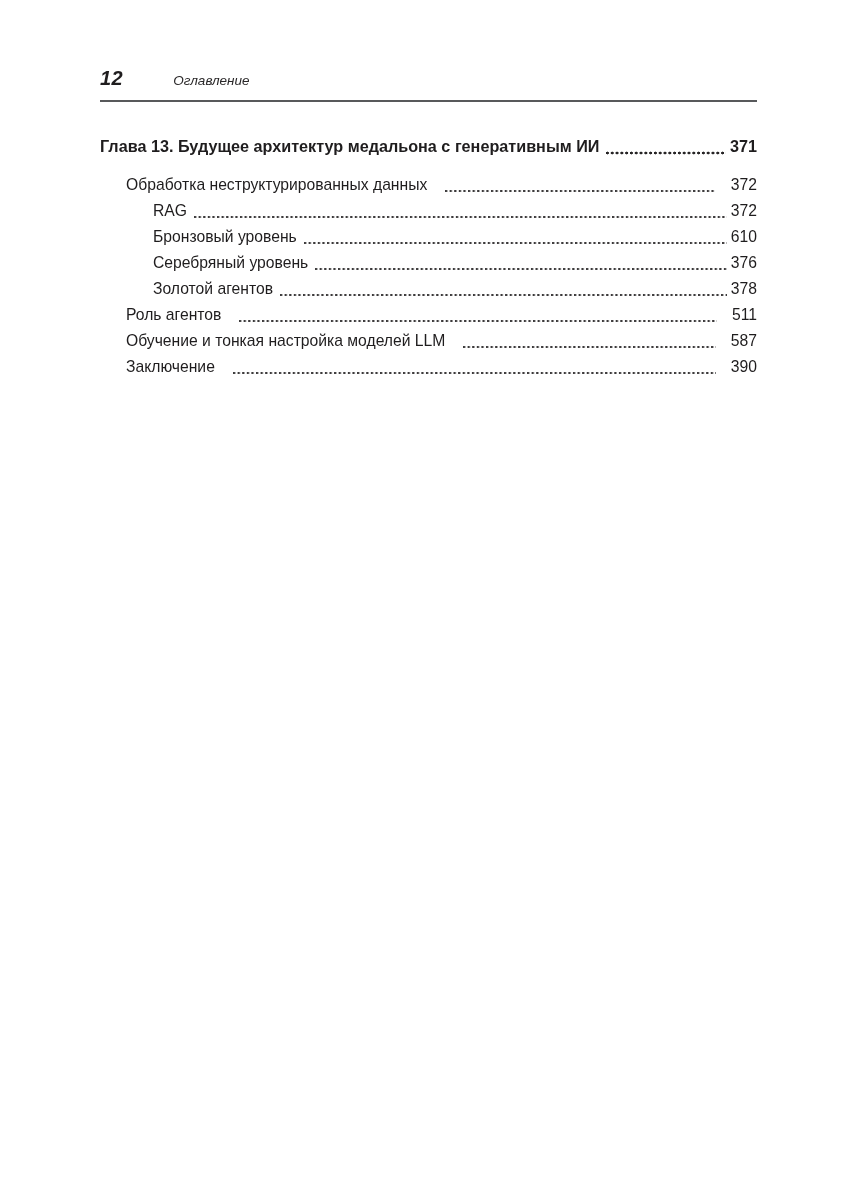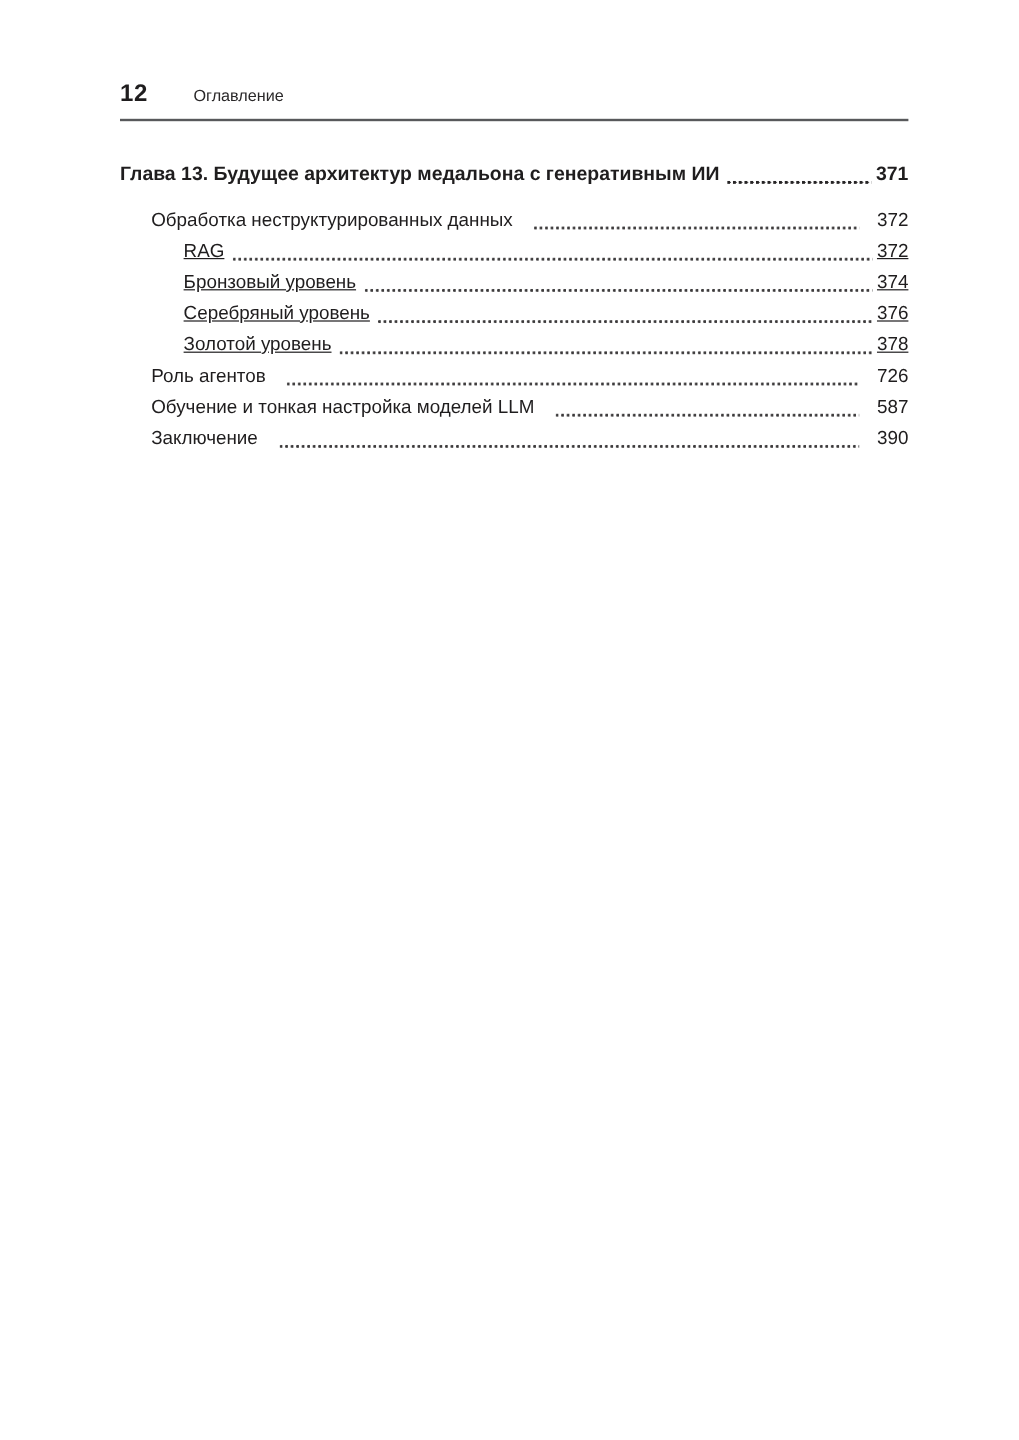--- a/index.html
+++ b/index.html
@@ -19,29 +19,30 @@
     width: 849px;
     height: 1200px;
     padding: 66px 92px 0 100px;
     background: #ffffff;
   }
   
   .running-header {
     display: flex;
     align-items: baseline;
     line-height: 24px;
+    font-style: italic;
   }
   .folio {
     font-size: 20px;
     font-weight: bold;
     letter-spacing: 0.5px;
   }
   .running-title {
     font-size: 13.5px;
-    margin-left: 38px;
+    margin-left: 50px;
     color: #2a2829;
     text-align: right;
   }
   .header-rule {
     height: 2px;
     background: #58595b;
     margin-top: 7px;
     border: none;
   }
   
@@ -56,21 +57,21 @@
   }
   .toc-entry.bold {
     font-weight: bold;
   }
   .toc-entry.level-0.chapter-head {
     line-height: 28px;
     font-size: 16.2px;
     margin-bottom: 12px;
   }
   .toc-entry.level-1 { padding-left: 26px; gap: 11px; }
-  .toc-entry.level-2 { padding-left: 53px; text-decoration: underline; }
+  .toc-entry.level-2 { padding-left: 53px; }
 
   .toc-dots {
     flex: 1 1 auto;
     position: relative;
     margin: 0 4px 0 5px;
     min-width: 20px;
   }
   .toc-dots::after {
     content: "";
     position: absolute;
@@ -124,36 +125,36 @@
           <span class="toc-page">372</span>
         </div>
         <div class="toc-entry level-2">
           <span class="toc-label">RAG</span>
           <span class="toc-dots"></span>
           <span class="toc-page">372</span>
         </div>
         <div class="toc-entry level-2">
           <span class="toc-label">Бронзовый уровень</span>
           <span class="toc-dots"></span>
-          <span class="toc-page">374</span>
+          <span class="toc-page">610</span>
         </div>
         <div class="toc-entry level-2">
           <span class="toc-label">Серебряный уровень</span>
           <span class="toc-dots"></span>
           <span class="toc-page">376</span>
         </div>
         <div class="toc-entry level-2">
-          <span class="toc-label">Золотой уровень</span>
+          <span class="toc-label">Золотой агентов</span>
           <span class="toc-dots"></span>
           <span class="toc-page">378</span>
         </div>
         <div class="toc-entry level-1">
           <span class="toc-label">Роль агентов</span>
           <span class="toc-dots"></span>
-          <span class="toc-page">726</span>
+          <span class="toc-page">511</span>
         </div>
         <div class="toc-entry level-1">
           <span class="toc-label">Обучение и тонкая настройка моделей LLM</span>
           <span class="toc-dots"></span>
           <span class="toc-page">587</span>
         </div>
         <div class="toc-entry level-1">
           <span class="toc-label">Заключение</span>
           <span class="toc-dots"></span>
           <span class="toc-page">390</span>

